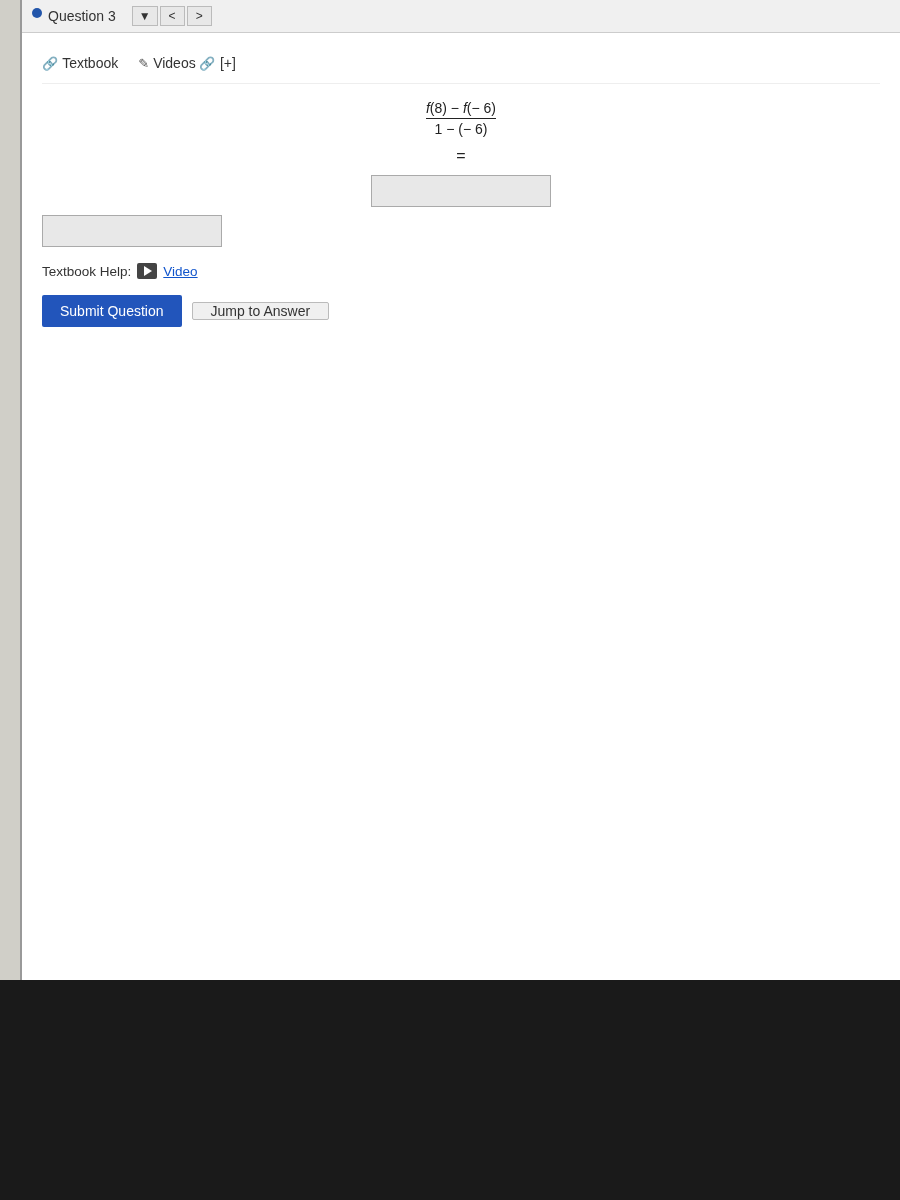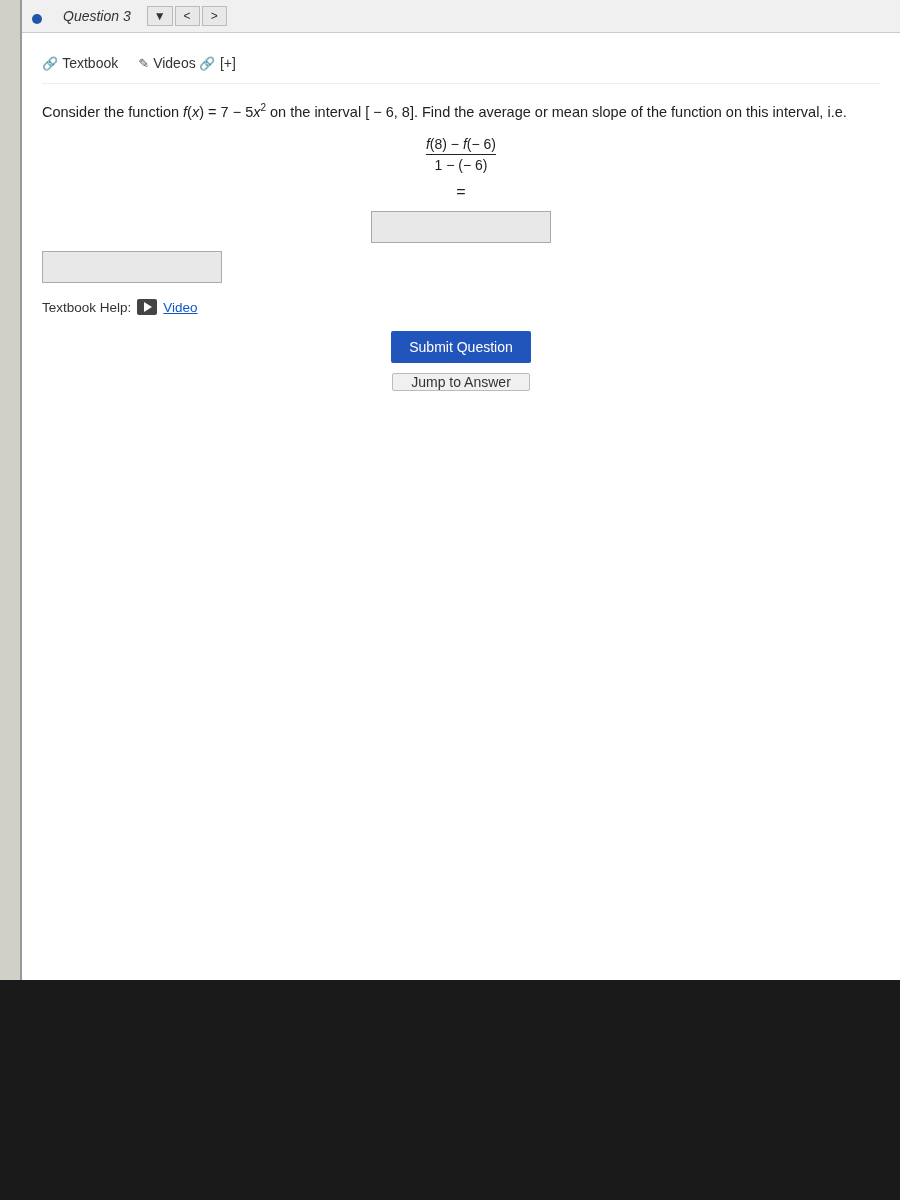--- a/index.html
+++ b/index.html
@@ -44,23 +44,22 @@
       display: flex;
       align-items: center;
       padding: 6px 10px;
       background: #f0f0f0;
       border-bottom: 1px solid #ccc;
       gap: 8px;
     }
 
     .question-indicator {
       display: flex;
-      align-items: flex-end;
-      gap: 21px;
-      font-style: italic;
+      align-items: flex-start;
+      gap: 6px;
     }
 
     .dot {
       width: 10px;
       height: 10px;
       background: #2255aa;
       border-radius: 50%;
     }
 
     .question-label {
@@ -225,21 +224,20 @@
       color: #1155cc;
       text-decoration: underline;
       cursor: pointer;
     }
 
     .buttons-row {
       display: flex;
       align-items: center;
       gap: 10px;
       margin-top: 8px;
-      flex-direction: column;
     }
 
     .submit-btn {
       background: #2255bb;
       color: white;
       border: none;
       padding: 8px 18px;
       font-size: 14px;
       cursor: pointer;
       border-radius: 2px;
@@ -298,24 +296,20 @@
           <span>Textbook</span>
         </a>
         <a class="resource-link">
           <span class="resource-icon">✎</span>
           <span>Videos</span>
           <span class="resource-icon">🔗</span>
           <span>[+]</span>
         </a>
       </div>
 
-      <div class="problem-text">
-        Consider the function <span class="italic">f</span>(<span class="italic">x</span>) = 7 − 5<span class="italic">x</span><sup>2</sup> on the interval [ − 6, 8]. Find the average or mean slope of the
-        function on this interval, i.e.
-      </div>
 
       <div class="fraction-container">
         <div class="fraction">
           <span class="fraction-num"><span class="italic">f</span>(8) − <span class="italic">f</span>(− 6)</span>
           <span class="fraction-den">1 − (− 6)</span>
         </div>
         <span class="equals-sign">=</span>
         <input class="answer-input" type="text" value="" style="">
       </div>
 

